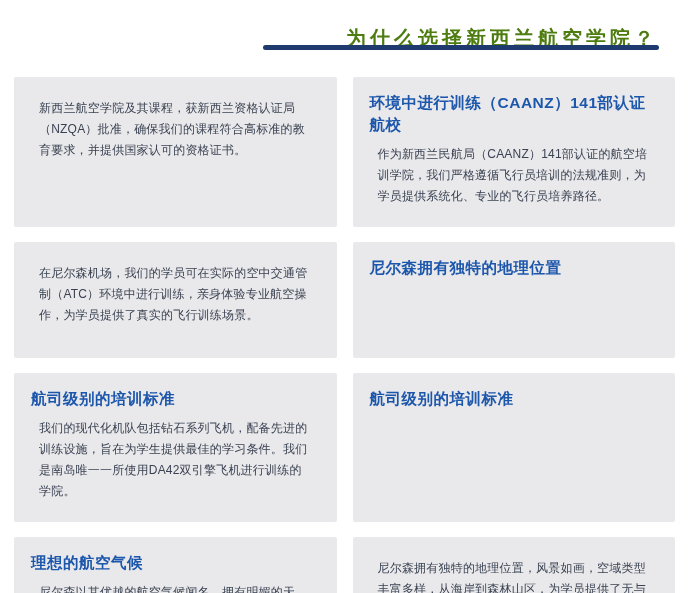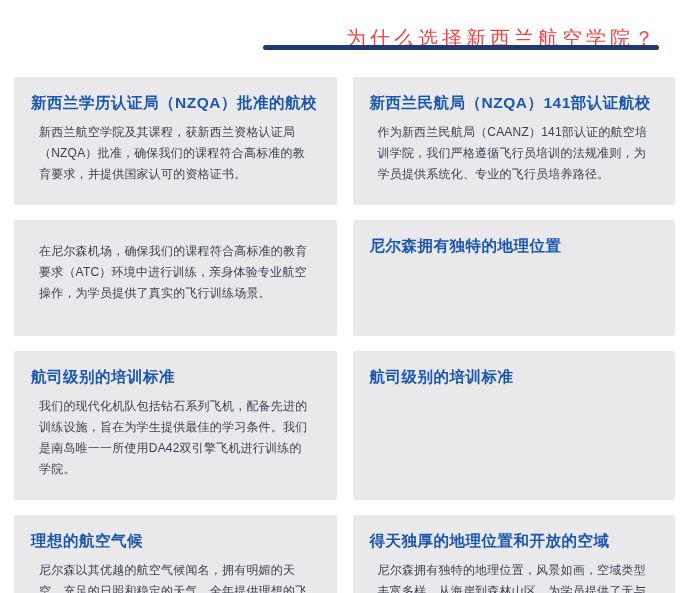--- a/index.html
+++ b/index.html
@@ -12,23 +12,23 @@
     position: relative;
     background: #ffffff;
     font-family: "Liberation Sans", sans-serif;
     overflow: hidden;
   }
   .page-title {
     position: absolute;
     top: 8px;
     right: 30px;
     font-size: 20px;
-    font-weight: normal;
+    font-weight: bold;
     letter-spacing: 4px;
-    color: #ef4444;
+    color: #4d7c0f;
     white-space: nowrap;
   }
   .title-underline {
     position: absolute;
     top: 45px;
     left: 263px;
     width: 396px;
     height: 5px;
     background: #1e3a6e;
     border-radius: 3px;
@@ -68,31 +68,30 @@
 </style>
 </head>
 <body>
 
 <h2 class="page-title">为什么选择新西兰航空学院？</h2>
 <div class="title-underline"></div>
 
 <div class="cards-grid">
 
   <div class="card">
-    <h3 class="card-title">新西兰学历认证局（NZQA）批准的航校</h3>
     <p class="card-body">新西兰航空学院及其课程，获新西兰资格认证局（NZQA）批准，确保我们的课程符合高标准的教育要求，并提供国家认可的资格证书。</p>
   </div>
 
   <div class="card">
-    <h3 class="card-title">新西兰民航局（NZQA）141部认证航校</h3>
+    <h3 class="card-title">环境中进行训练（CAANZ）141部认证航校</h3>
     <p class="card-body">作为新西兰民航局（CAANZ）141部认证的航空培训学院，我们严格遵循飞行员培训的法规准则，为学员提供系统化、专业的飞行员培养路径。</p>
   </div>
 
   <div class="card">
-    <p class="card-body">在尼尔森机场，确保我们的课程符合高标准的教育要求（ATC）环境中进行训练，亲身体验专业航空操作，为学员提供了真实的飞行训练场景。</p>
+    <p class="card-body">在尼尔森机场，我们的学员可在实际的空中交通管制（ATC）环境中进行训练，亲身体验专业航空操作，为学员提供了真实的飞行训练场景。</p>
   </div>
 
   <div class="card">
     <h3 class="card-title">尼尔森拥有独特的地理位置</h3>
   </div>
 
   <div class="card">
     <h3 class="card-title">航司级别的培训标准</h3>
     <p class="card-body">我们的现代化机队包括钻石系列飞机，配备先进的训练设施，旨在为学生提供最佳的学习条件。我们是南岛唯一一所使用DA42双引擎飞机进行训练的学院。</p>
   </div>
@@ -100,17 +99,16 @@
   <div class="card">
     <h3 class="card-title">航司级别的培训标准</h3>
   </div>
 
   <div class="card">
     <h3 class="card-title">理想的航空气候</h3>
     <p class="card-body">尼尔森以其优越的航空气候闻名，拥有明媚的天空、充足的日照和稳定的天气，全年提供理想的飞行训练条件。</p>
   </div>
 
   <div class="card">
-    <h3 class="card-title">得天独厚的地理位置和开放的空域</h3>
     <p class="card-body">尼尔森拥有独特的地理位置，风景如画，空域类型丰富多样，从海岸到森林山区，为学员提供了无与伦比的多样性飞行训练。</p>
   </div>
 
 </div>
 
 </body></html>

